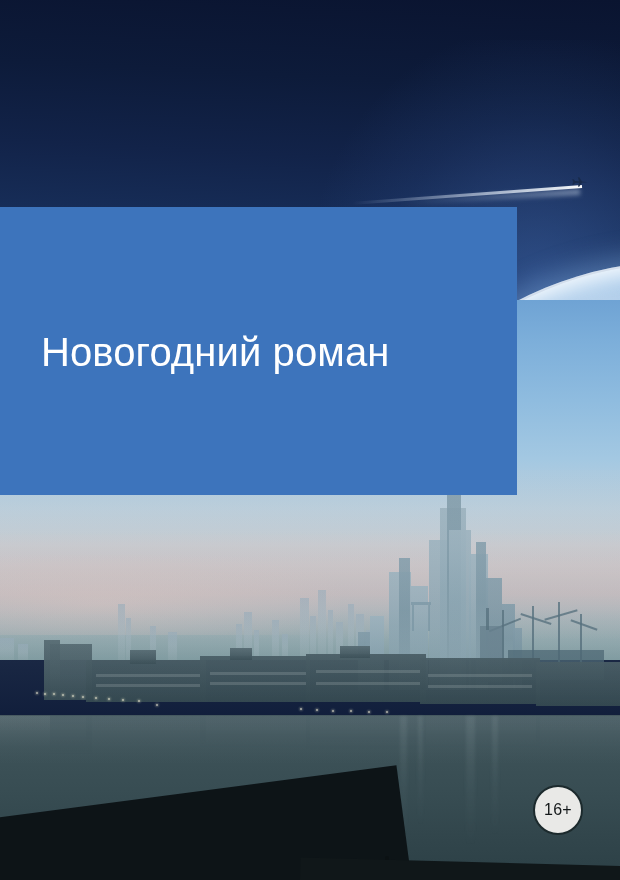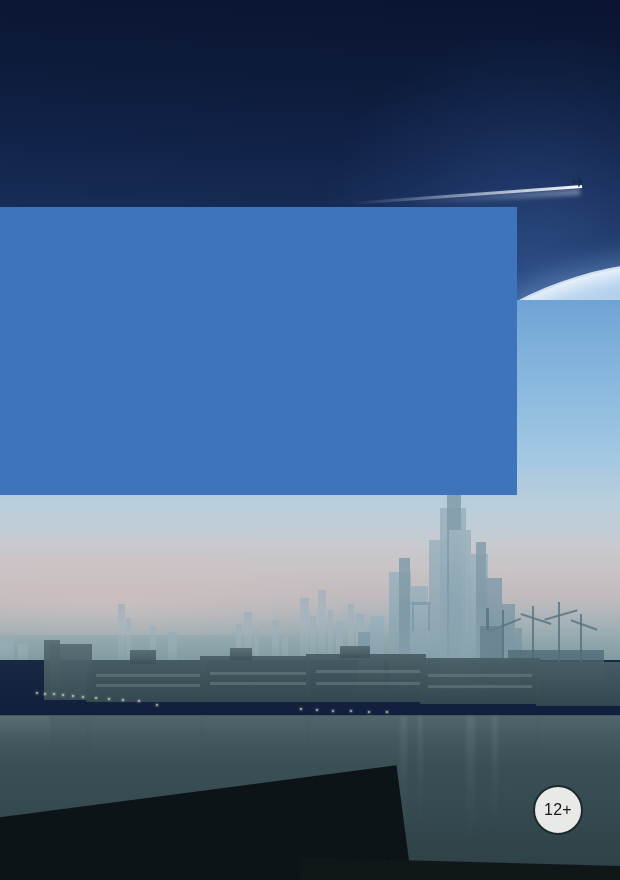--- a/index.html
+++ b/index.html
@@ -489,16 +489,17 @@
   <div class="water-streak" style="left:466px; top:716px; width:9px; height:130px;"></div>
   <div class="water-streak" style="left:492px; top:716px; width:6px; height:120px;"></div>
 
   <div class="bank"></div>
   <div class="bank2"></div>
   <div class="bank-bird" style="left:385px; top:856px;"></div>
 
   <div class="city-haze"></div>
 
   <div class="panel"></div>
-
-  <div class="age-badge">12+</div>
+  <div class="panel-title">Новогодний роман</div>
+
+  <div class="age-badge">16+</div>
 
 </div>
 
 </body></html>

